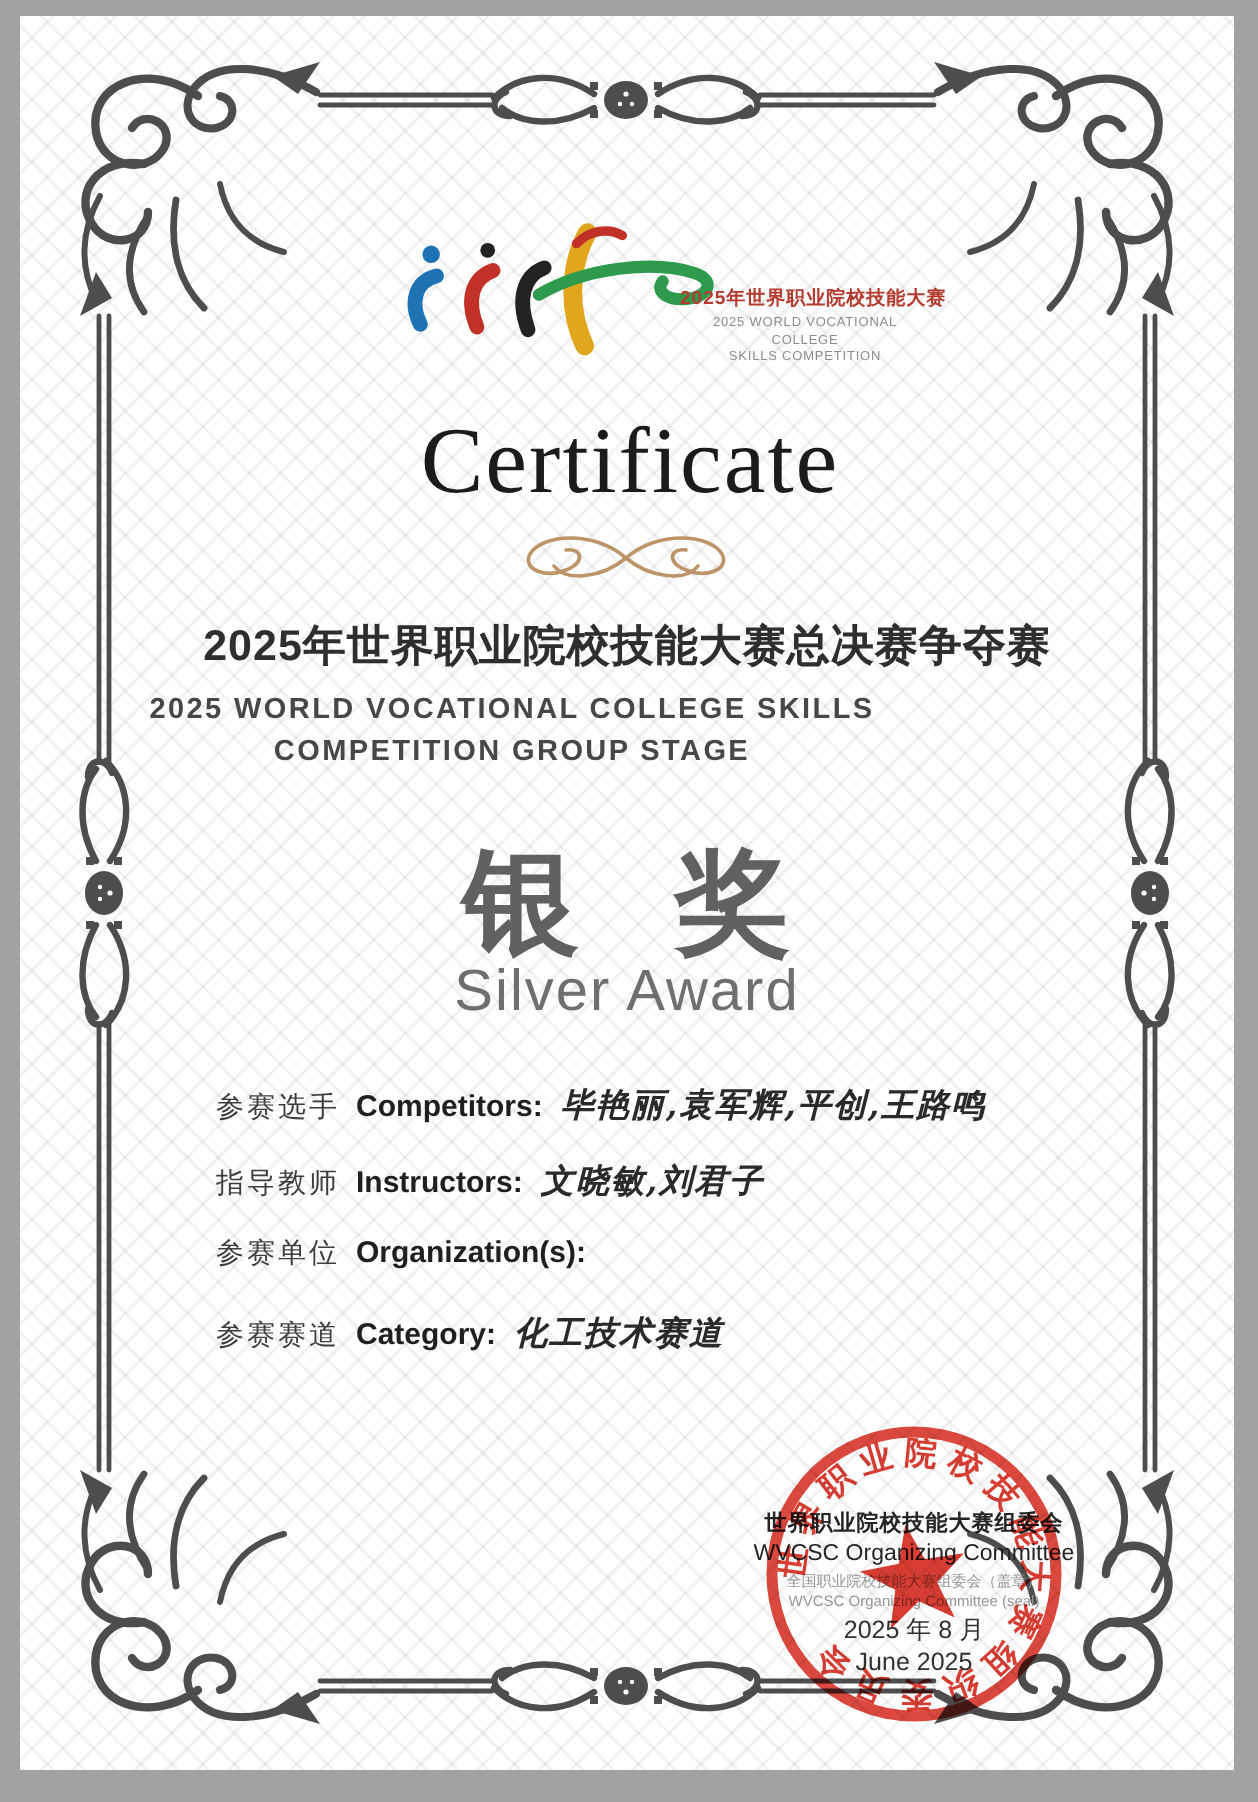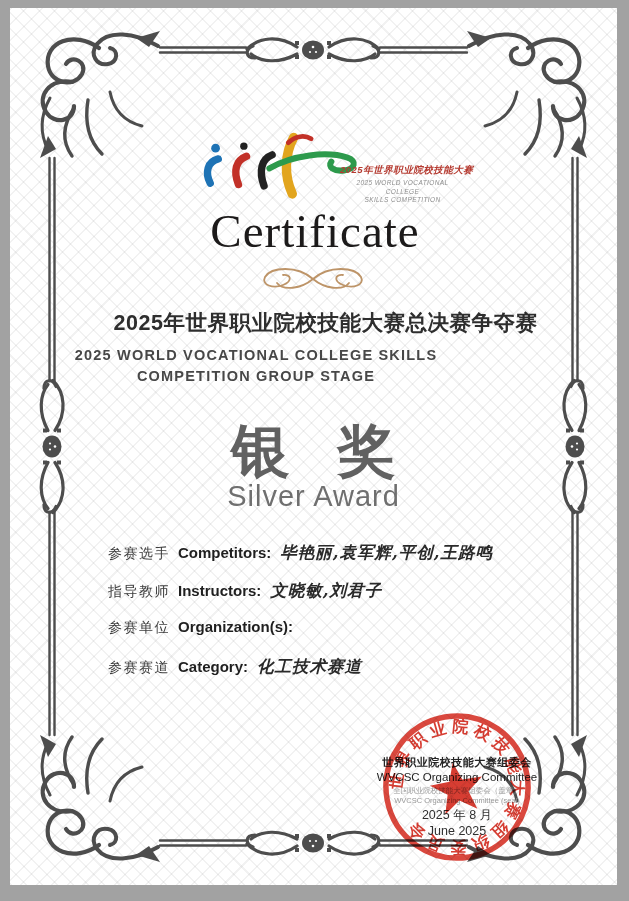--- a/index.html
+++ b/index.html
@@ -6,30 +6,30 @@
   body{font-family:"Liberation Sans",sans-serif;}
   .stage{position:relative;width:629px;height:901px;background:#a2a2a2;overflow:hidden;}
   .cert{
     position:absolute;left:10px;top:8px;width:607px;height:877px;
     background-color:#ffffff;
     background-image:
       repeating-linear-gradient(45deg, rgba(0,0,0,0.05) 0 1.5px, transparent 1.5px 11px),
       repeating-linear-gradient(135deg, rgba(0,0,0,0.05) 0 1.5px, transparent 1.5px 11px);
   }
   .border-svg{position:absolute;left:0;top:0;width:607px;height:877px;}
-  .logo-wrap{position:absolute;left:0;top:101px;width:600px;height:115px;font-style:italic;}
+  .logo-wrap{position:absolute;left:0;top:80px;width:600px;height:115px;}
   .logo-glyphs{position:absolute;left:180px;top:0;width:175px;height:112px;}
   .logo-text{position:absolute;left:330px;top:55px;width:125px;text-align:center;}
   .logo-zh{font-size:9.5px;font-weight:bold;color:#b53a30;letter-spacing:0.5px;white-space:nowrap;}
   .logo-en{font-size:6.5px;color:#8d8d8d;letter-spacing:0.4px;line-height:8.5px;margin-top:2px;}
   .cert-heading{position:absolute;left:0;top:196px;width:610px;text-align:center;
     font-family:"Liberation Serif","DejaVu Serif",serif;font-size:47px;color:#1c1a1a;letter-spacing:1px;}
   .flourish{position:absolute;left:243px;top:258px;width:120px;height:26px;}
   .event-zh{position:absolute;left:0;top:300px;width:607px;text-align:center;
-    font-size:21.5px;font-weight:bold;color:#2e2e2e;letter-spacing:0.5px;padding-left:12px;}
+    font-size:21.5px;font-weight:bold;color:#2e2e2e;letter-spacing:0.5px;}
   .event-en{position:absolute;left:0;top:337px;width:492px;text-align:center;
     font-size:14.5px;font-weight:bold;color:#474747;letter-spacing:1.2px;line-height:21px;}
   .award-zh{position:absolute;left:0;top:405px;width:607px;text-align:center;
     font-size:58px;font-weight:bold;color:#616161;letter-spacing:16px;text-indent:16px;}
   .award-en{position:absolute;left:0;top:472px;width:607px;text-align:center;
     font-size:29px;color:#6f6f6f;letter-spacing:1px;}
   .fields{position:absolute;left:98px;top:534px;width:440px;}
   .frow{display:flex;align-items:baseline;height:38px;text-align:center;}
   .lab-zh{font-size:14px;color:#3d3d3d;letter-spacing:1.5px;}
   .lab-en{font-size:15px;font-weight:bold;color:#1f1f1f;margin-left:8px;white-space:nowrap;}

